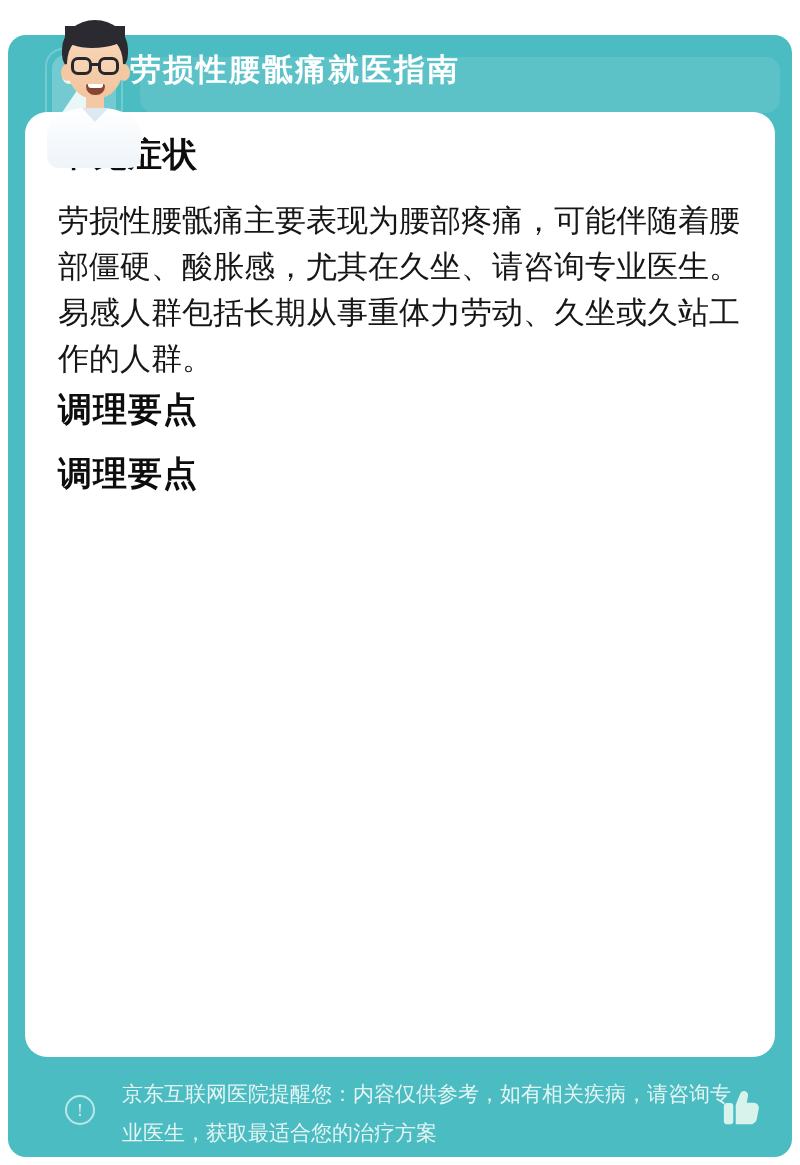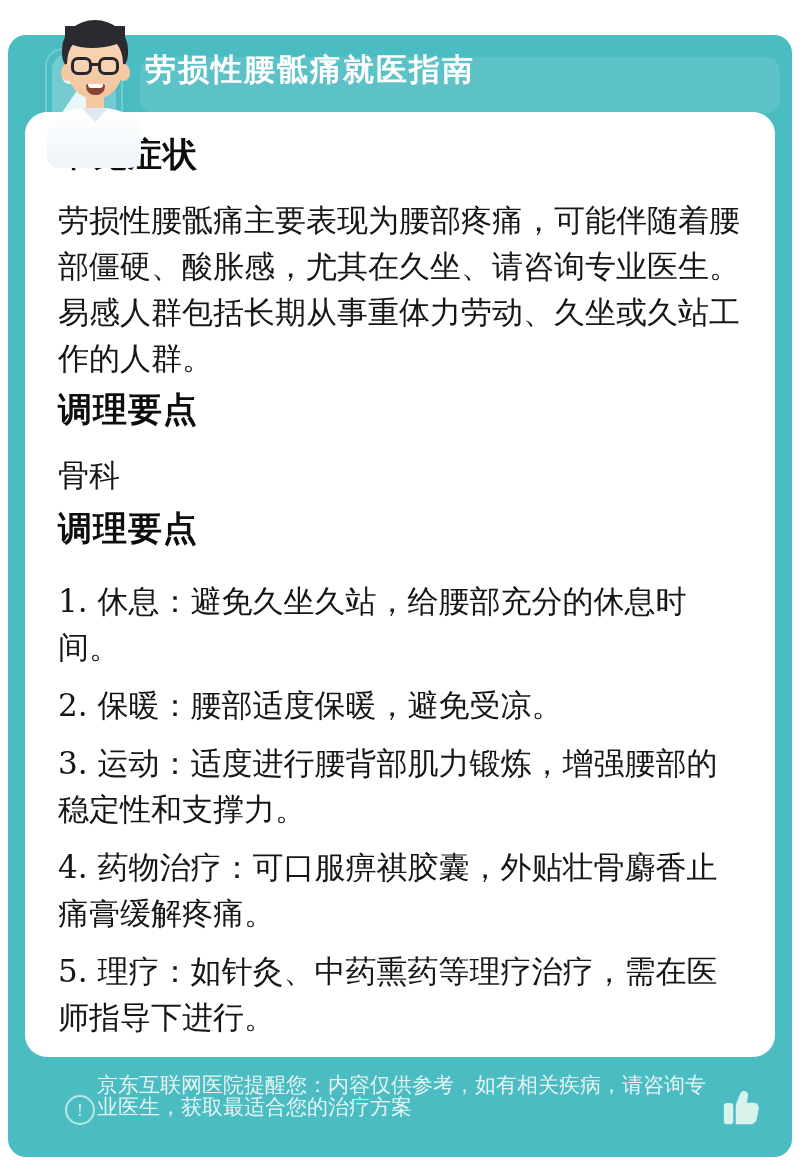--- a/index.html
+++ b/index.html
@@ -18,21 +18,21 @@
   }
   .teal-container{
     position:absolute;left:8px;top:35px;width:784px;height:1122px;
     background:var(--teal);border-radius:18px;
   }
   .banner-highlight{
     position:absolute;left:132px;top:22px;width:640px;height:56px;
     background:rgba(255,255,255,0.09);border-radius:14px;
   }
   .page-title{
-    position:absolute;left:137px;top:14px;
+    position:absolute;left:122px;top:14px;
     font-size:31px;font-weight:bold;color:#ffffff;letter-spacing:2px;
     white-space:nowrap;
   }
   
   .photo-icon{
     position:absolute;left:44px;top:20px;width:64px;height:78px;
     background:rgba(255,255,255,0.22);border-radius:14px;
   }
   .photo-icon::before{
     content:"";position:absolute;left:-7px;top:-7px;right:-7px;bottom:-7px;
@@ -97,22 +97,22 @@
     letter-spacing:1px;margin:0 0 24px 0;
   }
   .card h2.care{margin-bottom:30px;}
   .card p{font-size:31px;line-height:46px;color:var(--ink);margin:0 0 7px 0;}
   .card p.dept{margin-bottom:9px;}
   .card ol{list-style:none;}
   .card ol li{font-size:31px;line-height:46px;color:var(--ink);margin-bottom:11px;}
   .card ol li .num{font-family:"DejaVu Serif","Liberation Serif",serif;}
   
   .footer-disclaimer{
-    position:absolute;left:89px;top:1039px;width:624px;
-    font-size:21px;line-height:22px;color:var(--footer-text);z-index:2;
+    position:absolute;left:114px;top:1039px;width:624px;
+    font-size:21px;line-height:39px;color:var(--footer-text);z-index:2;
   }
   .info-icon{
     position:absolute;left:57px;top:1060px;width:30px;height:30px;
     border:2px solid rgba(227,245,243,0.75);border-radius:50%;
     color:rgba(227,245,243,0.85);font-size:17px;line-height:26px;text-align:center;
     font-family:"DejaVu Serif","Liberation Serif",serif;
   }
   .thumb-icon{position:absolute;left:714px;top:1053px;width:40px;height:40px;}
 </style>
 </head>
@@ -141,30 +141,22 @@
     <span class="collar"></span>
   </div>
 
   <h1 class="page-title">劳损性腰骶痛就医指南</h1>
 
   <div class="card">
     <h2>常见症状</h2>
     <p>劳损性腰骶痛主要表现为腰部疼痛，可能伴随着腰部僵硬、酸胀感，尤其在久坐、请咨询专业医生。易感人群包括长期从事重体力劳动、久坐或久站工作的人群。</p>
 
     <h2>调理要点</h2>
-    <p class="dept">骨科</p>
 
     <h2 class="care">调理要点</h2>
-    <ol>
-        <li><span class="num">1. </span>休息：避免久坐久站，给腰部充分的休息时间。</li>
-        <li><span class="num">2. </span>保暖：腰部适度保暖，避免受凉。</li>
-        <li><span class="num">3. </span>运动：适度进行腰背部肌力锻炼，增强腰部的稳定性和支撑力。</li>
-        <li><span class="num">4. </span>药物治疗：可口服痹祺胶囊，外贴壮骨麝香止痛膏缓解疼痛。</li>
-        <li><span class="num">5. </span>理疗：如针灸、中药熏药等理疗治疗，需在医师指导下进行。</li>
-      </ol>
   </div>
 
   <span class="info-icon">!</span>
   <p class="footer-disclaimer">京东互联网医院提醒您：内容仅供参考，如有相关疾病，请咨询专业医生，获取最适合您的治疗方案</p>
   <svg class="thumb-icon" viewBox="0 0 32 32">
     <rect x="1.5" y="12" width="7.5" height="17" rx="2.5" fill="#D8F3EC"></rect>
     <path fill="#D8F3EC" d="M11 29h11.5c2.6 0 4.8-1.8 5.3-4.3l1.6-8.2c.5-2.5-1.4-4.8-4-4.8h-5.6l1-5.3c.4-2.1-1.2-4-3.3-4-1.3 0-2.4.8-2.9 2l-2.7 6.8-0.9 2.3z"></path>
   </svg>
 </div>
 

